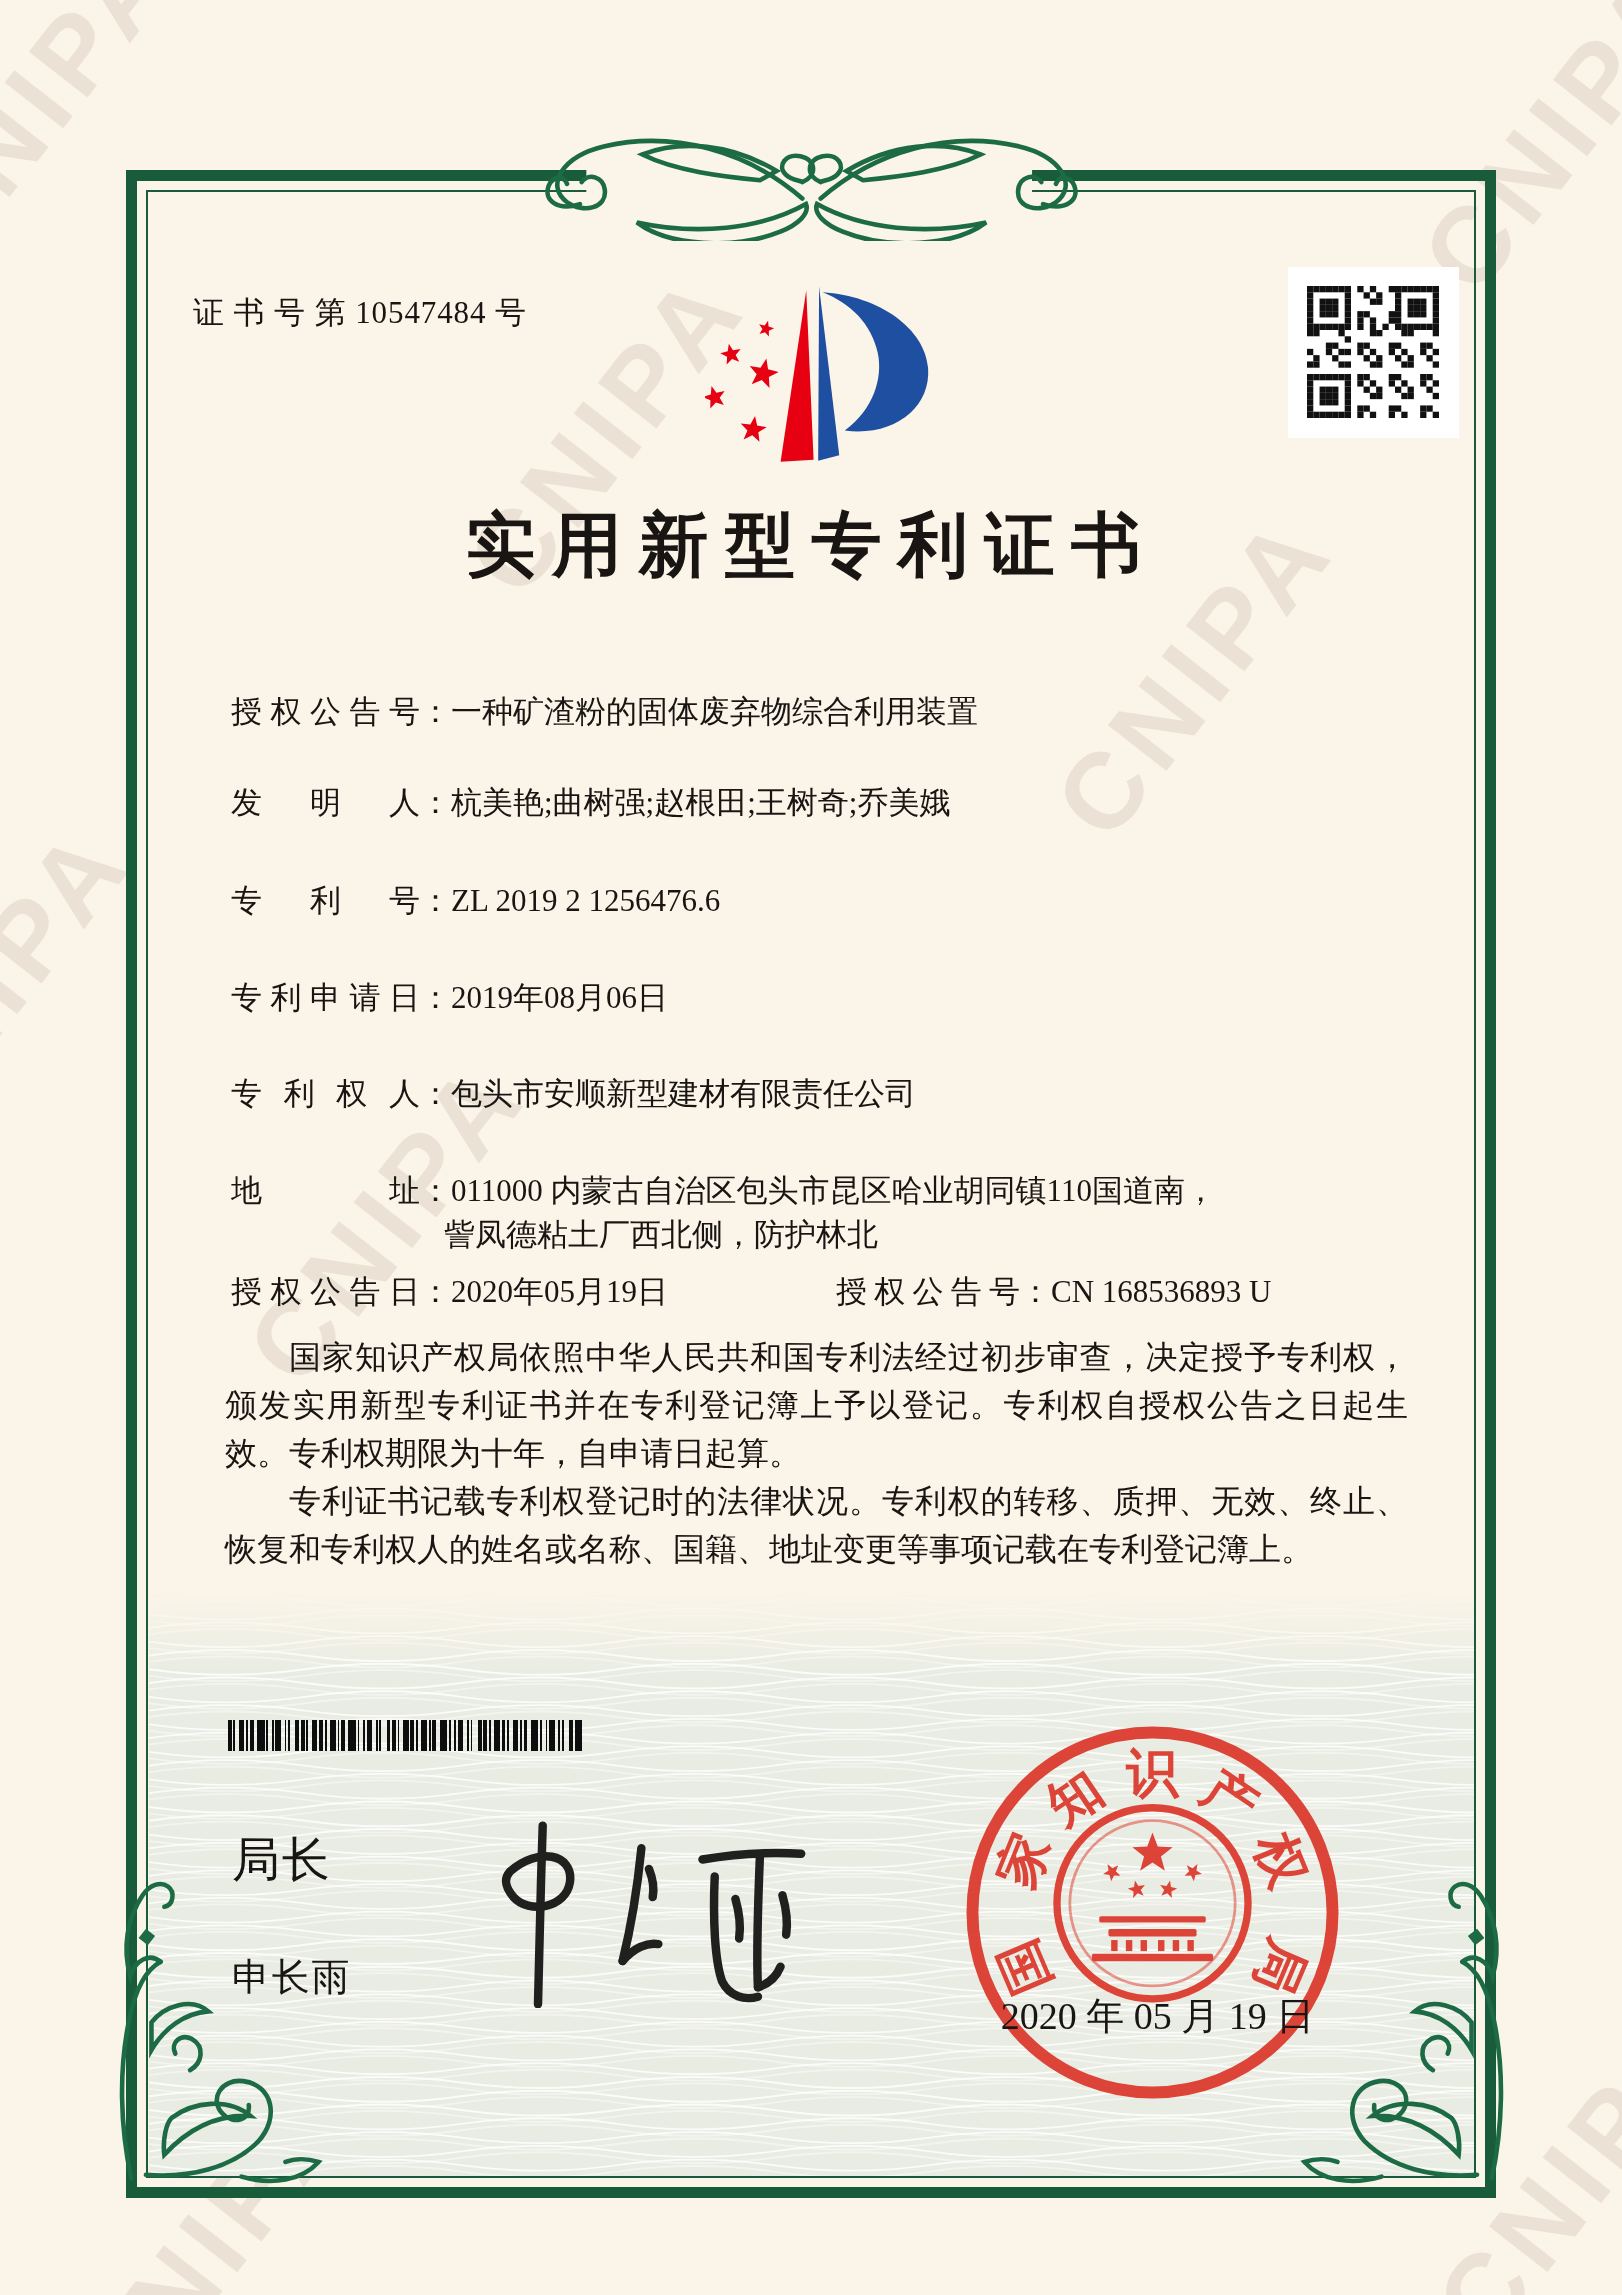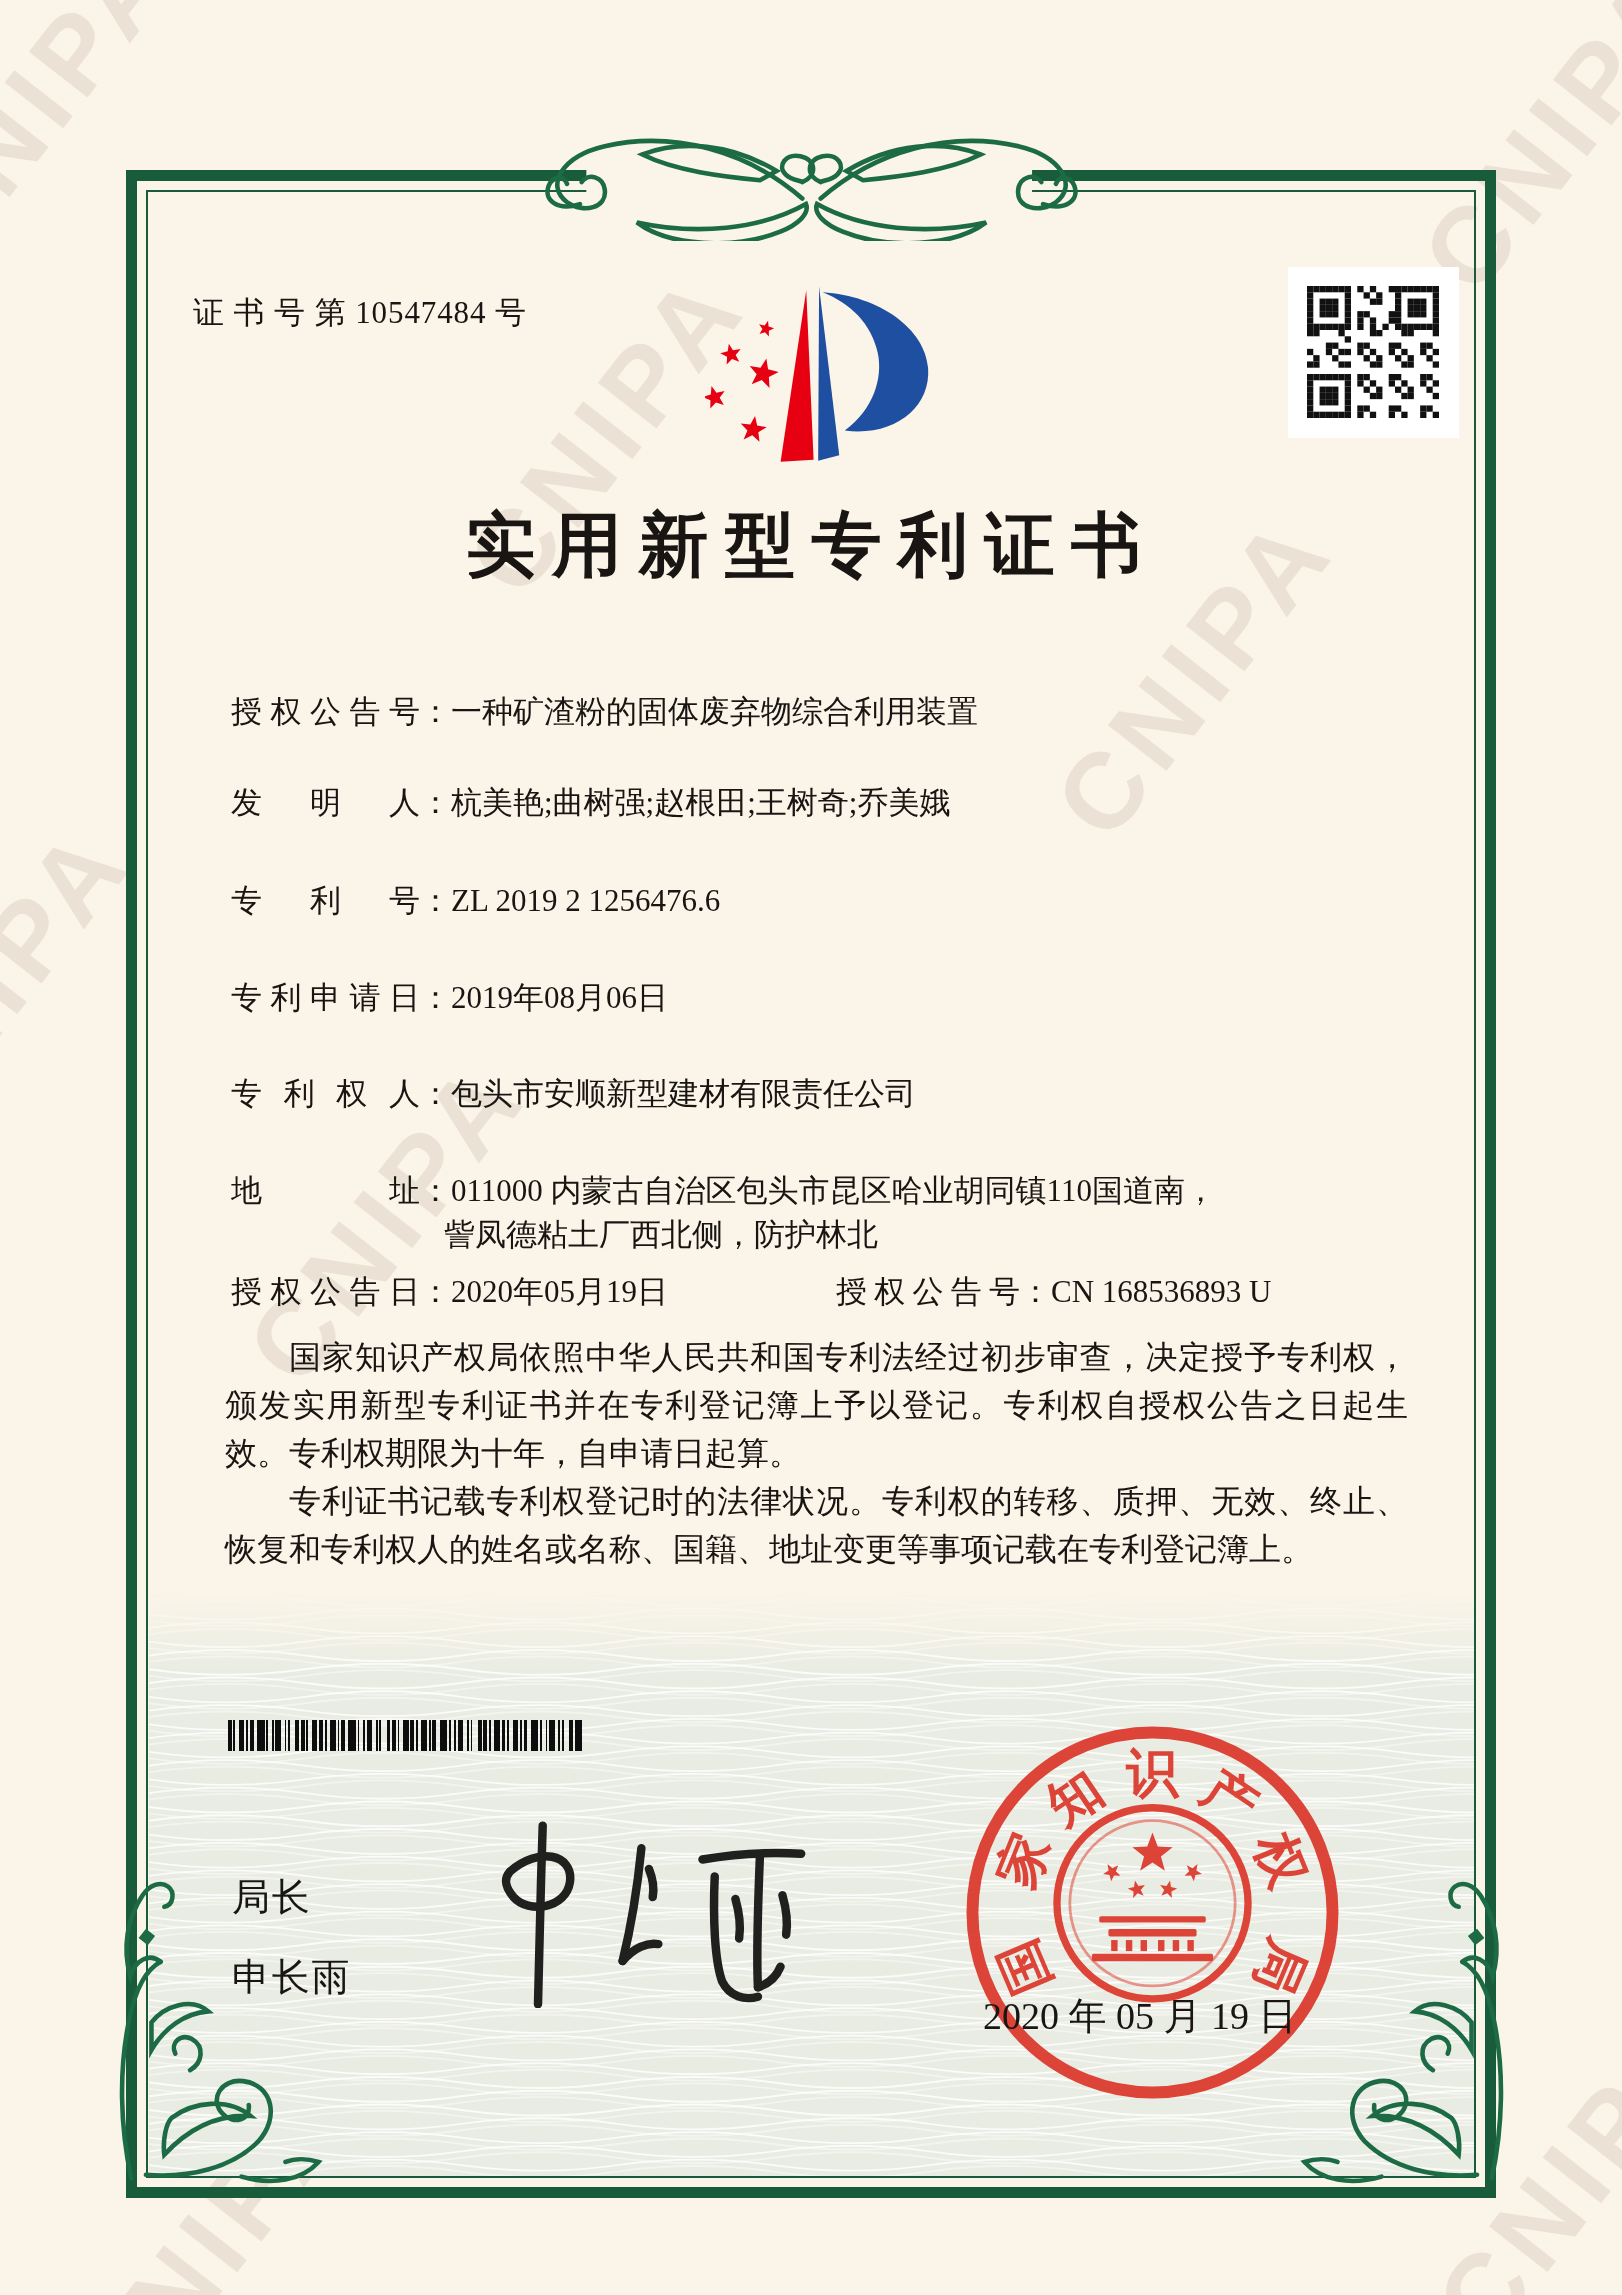--- a/index.html
+++ b/index.html
@@ -33,30 +33,30 @@
   .flabel2{display:inline-block;width:184px;text-align:justify;text-align-last:justify;}
   .fcolon{display:inline-block;width:31px;}
   .addr2{position:absolute;left:213px;top:1214px;white-space:nowrap;}
   .pair2{position:absolute;left:605px;top:0;white-space:nowrap;}
   .paras{position:absolute;left:225px;top:1333px;width:1183px;font-size:32px;
     line-height:48px;text-align:justify;z-index:5;}
   .paras p{margin:0;text-indent:2em;}
   .barcode{position:absolute;left:228px;top:1720px;width:360px;height:31px;
     z-index:5;display:flex;align-items:stretch;}
   .bar{background:#0d0d0d;}
-  .sig-title{left:232px;top:1872px;font-size:38px;letter-spacing:1.8px;z-index:6;}
+  .sig-title{left:232px;top:1828px;font-size:48px;letter-spacing:1.8px;z-index:6;}
   .sig-name{left:232px;top:1952px;font-size:38px;letter-spacing:1.8px;z-index:6;}
   .sigsvg{position:absolute;left:500px;top:1820px;z-index:6;}
   .sigsvg path{stroke:#20201e;stroke-width:9;fill:none;stroke-linecap:round;}
   .sealsvg{position:absolute;left:955px;top:1715px;z-index:6;opacity:.93;}
   .redstroke{stroke:var(--red);fill:none;}
   .redfill{fill:var(--red);}
   .sealtxt text{fill:var(--red);font-size:57px;font-weight:bold;
     font-family:"Liberation Serif","DejaVu Serif",serif;text-anchor:middle;}
-  .seal-date{left:983px;top:1991px;width:349px;font-size:38px;z-index:7;}
+  .seal-date{left:983px;top:1991px;width:349px;text-align:center;font-size:38px;z-index:7;}
   .page-ind{left:496px;top:2101px;width:569px;text-align:center;font-size:31px;}
   .cont-box{position:absolute;left:615px;top:2197px;width:331px;height:83px;
     background:#ffffff;z-index:5;display:flex;align-items:center;justify-content:center;
     font-size:32px;letter-spacing:1.8px;}
   .qr-box{position:absolute;left:1288px;top:267px;width:171px;height:171px;
     background:#ffffff;z-index:5;}
   .qr-box svg{position:absolute;left:19px;top:19px;}
   .logo{position:absolute;left:705px;top:272px;z-index:5;}
 </style>
 </head>

